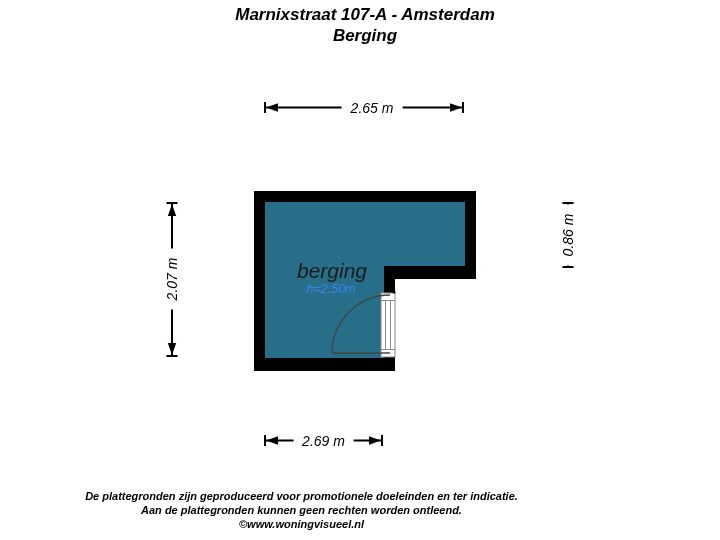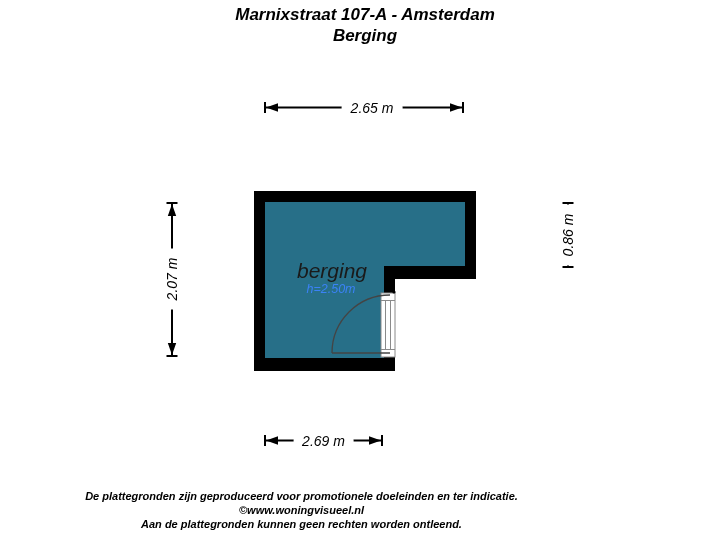--- a/index.html
+++ b/index.html
@@ -119,17 +119,17 @@
   <div class="dim-pill" style="left:372px; top:107.5px;">2.65 m</div>
   <div class="dim-pill" style="left:323.5px; top:440.5px;">2.69 m</div>
   <div class="dim-pill vertical" style="left:172px; top:279px;">2.07 m</div>
   <div class="dim-pill vertical" style="left:568px; top:235px;">0.86 m</div>
 
   <div class="room-label" style="left:332px; top:271px;">berging</div>
   <div class="room-height" style="left:331px; top:289px;">h=2.50m</div>
 
   <div class="footer-block">
     <div>De plattegronden zijn geproduceerd voor promotionele doeleinden en ter indicatie.</div>
+    <div>Aan de plattegronden kunnen geen rechten worden ontleend.</div>
     <div>©www.woningvisueel.nl</div>
-    <div>Aan de plattegronden kunnen geen rechten worden ontleend.</div>
   </div>
 
 </div>
 
 </body></html>

